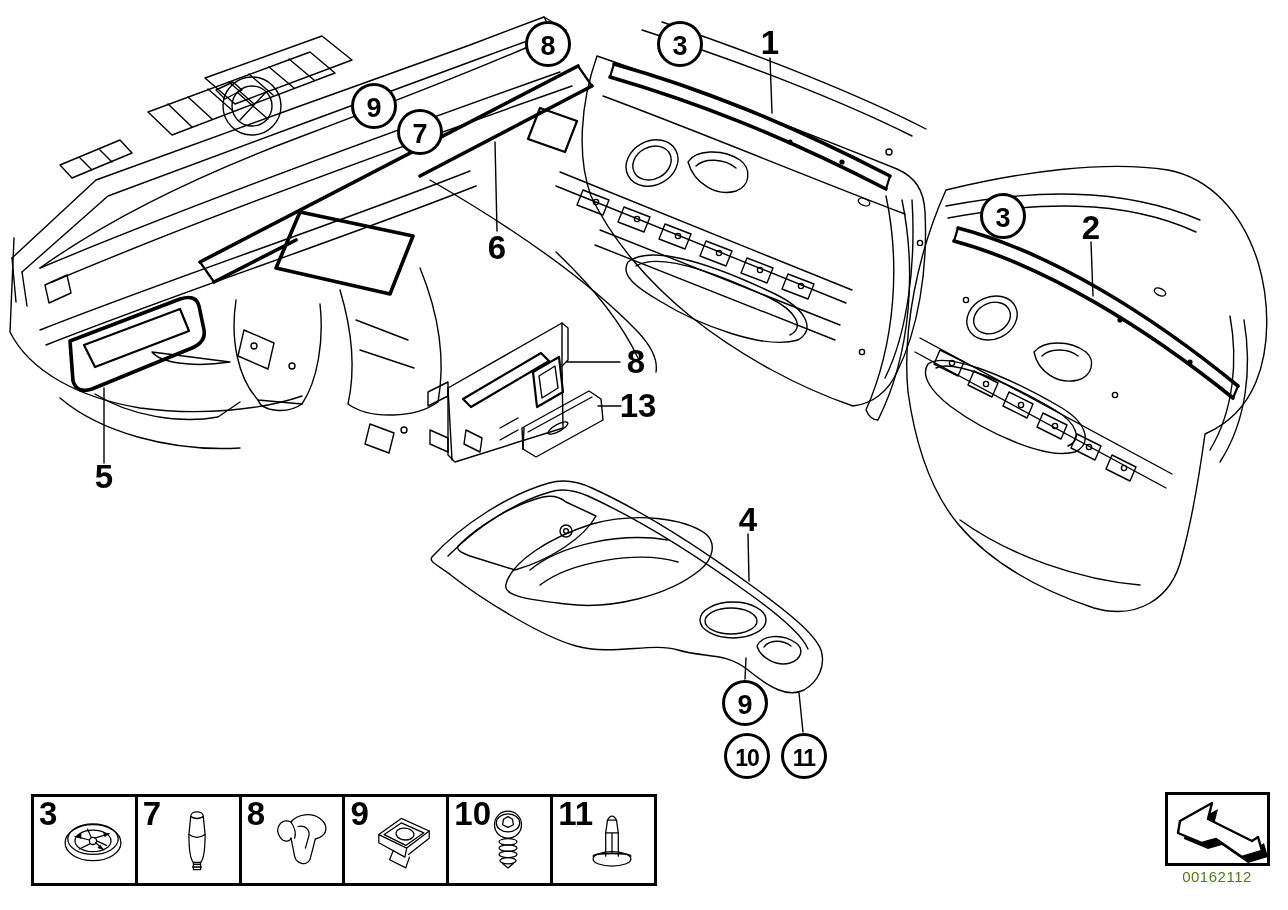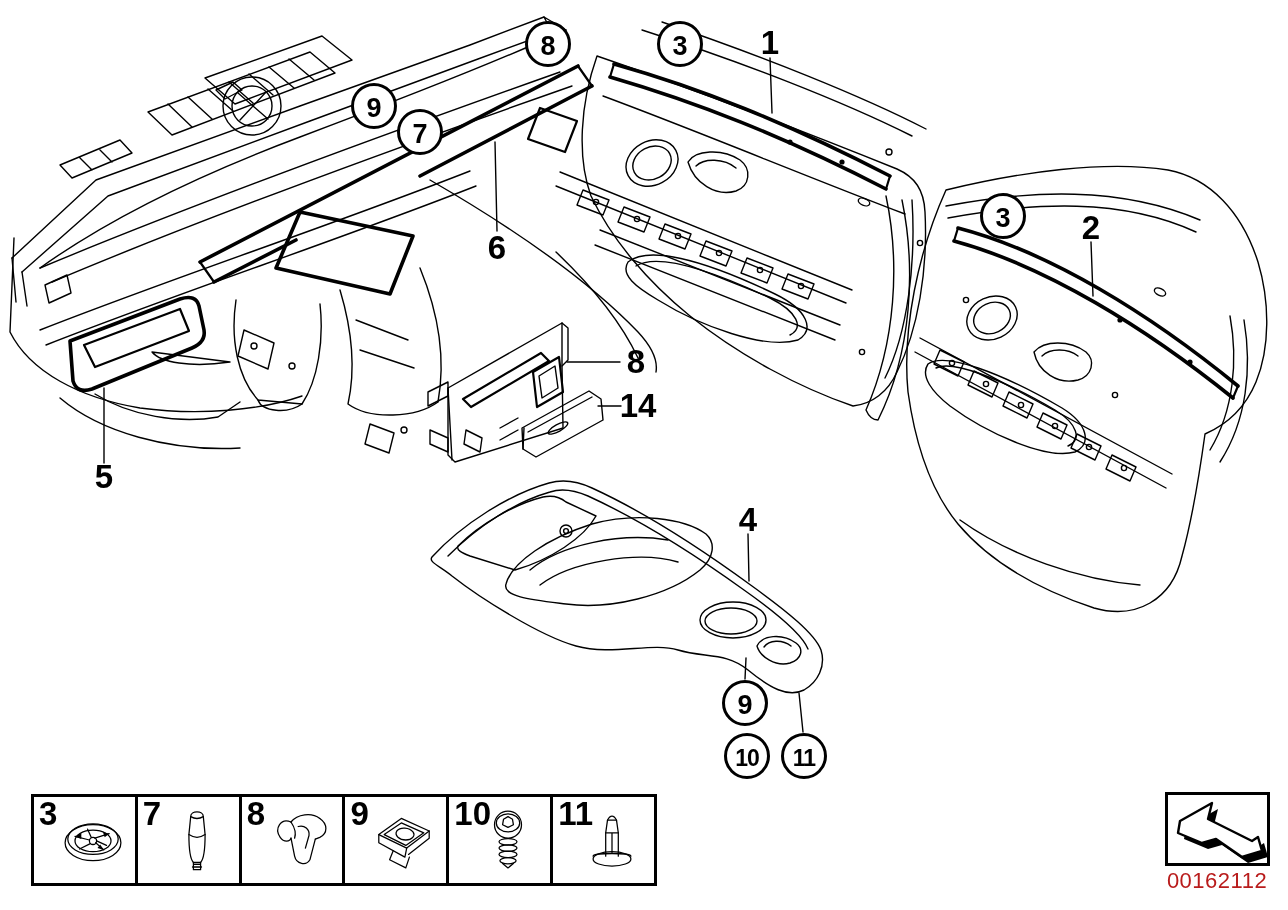--- a/index.html
+++ b/index.html
@@ -21,21 +21,21 @@
          border:3px solid #000;box-sizing:border-box;display:flex;background:#fff;}
   .legend-cell{flex:1 1 0;border-right:3px solid #000;position:relative;display:flex;
          align-items:center;justify-content:flex-end;}
   .legend-cell:last-child{border-right:none;}
   .legend-num{position:absolute;left:5px;top:-2px;font-size:33px;font-weight:bold;color:#000;}
   .legend-icon{width:72px;height:80px;margin-right:6px;}
   .legend-icon *{stroke:#000;fill:none;stroke-width:2.2;stroke-linecap:round;stroke-linejoin:round;}
   .logo-box{position:absolute;left:1165px;top:792px;width:105px;height:74px;
          border:3px solid #000;box-sizing:border-box;background:#fff;}
   .doc-number{position:absolute;left:1152px;top:868px;width:130px;text-align:center;
-         font-size:22px;color:#b91c1c;letter-spacing:0.5px;}
+         font-size:15px;color:#4d7c0f;letter-spacing:0.5px;}
 </style>
 </head>
 <body>
 
 <div class="stage">
 
 <svg class="art" width="1288" height="910" viewBox="0 0 1288 910">
   <defs>
     <symbol id="spring-washer-icon" viewBox="-40 -40 80 80">
       <ellipse cx="0" cy="3" rx="31" ry="20"></ellipse>
@@ -289,19 +289,19 @@
 
 <div class="callout circled" style="left: 548px; top: 44px;">8</div>
     <div class="callout circled" style="left: 680px; top: 44px;">3</div>
     <div class="callout circled" style="left: 374px; top: 106px;">9</div>
     <div class="callout circled" style="left: 420px; top: 132px;">7</div>
     <div class="callout plain" style="left: 770px; top: 43px;">1</div>
     <div class="callout circled" style="left: 1003px; top: 216px;">3</div>
     <div class="callout plain" style="left: 1091px; top: 228px;">2</div>
     <div class="callout plain" style="left: 497px; top: 248px;">6</div>
     <div class="callout plain" style="left: 636px; top: 362px;">8</div>
-    <div class="callout plain" style="left: 638px; top: 406px;">14</div>
+    <div class="callout plain" style="left: 638px; top: 406px;">13</div>
     <div class="callout plain" style="left: 104px; top: 477px;">5</div>
     <div class="callout plain" style="left: 748px; top: 520px;">4</div>
     <div class="callout circled" style="left: 745px; top: 703px;">9</div>
     <div class="callout circled two" style="left: 747px; top: 756px;">10</div>
     <div class="callout circled two" style="left: 804px; top: 756px;">11</div>
   </div>
 
 </body></html>

